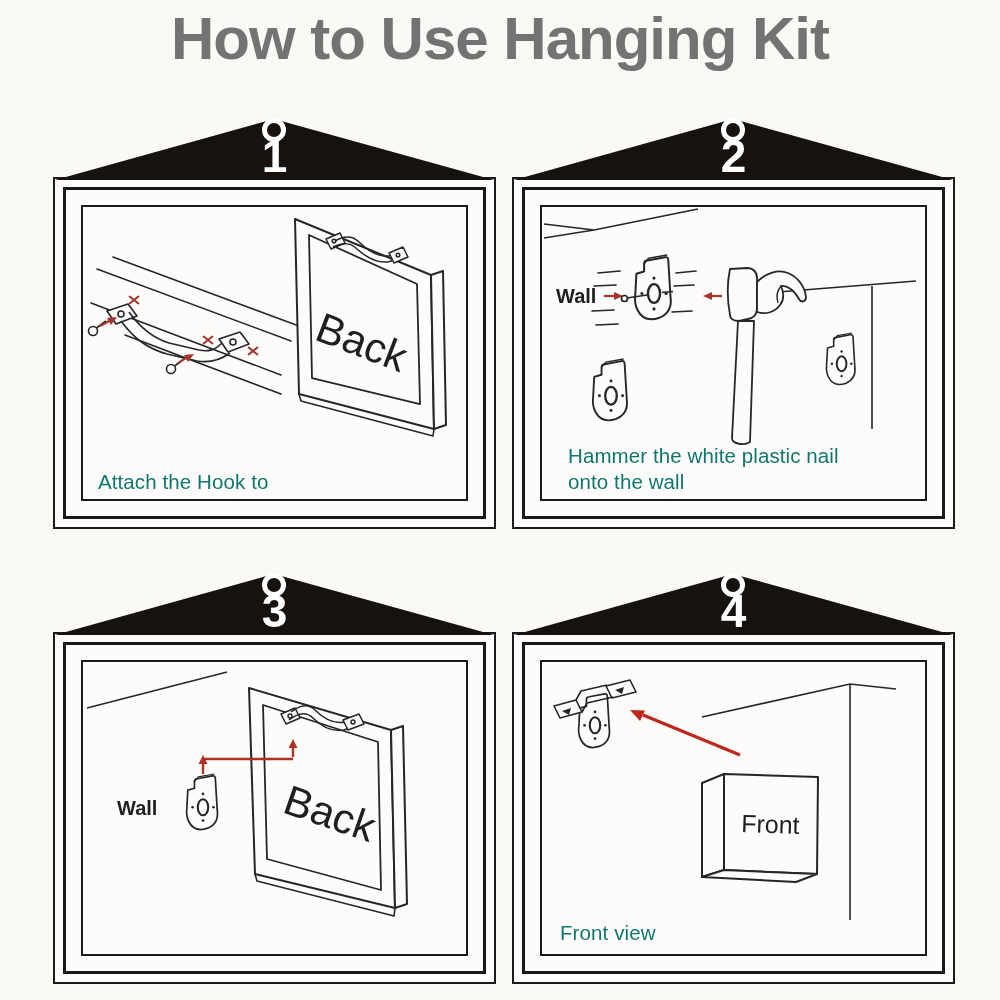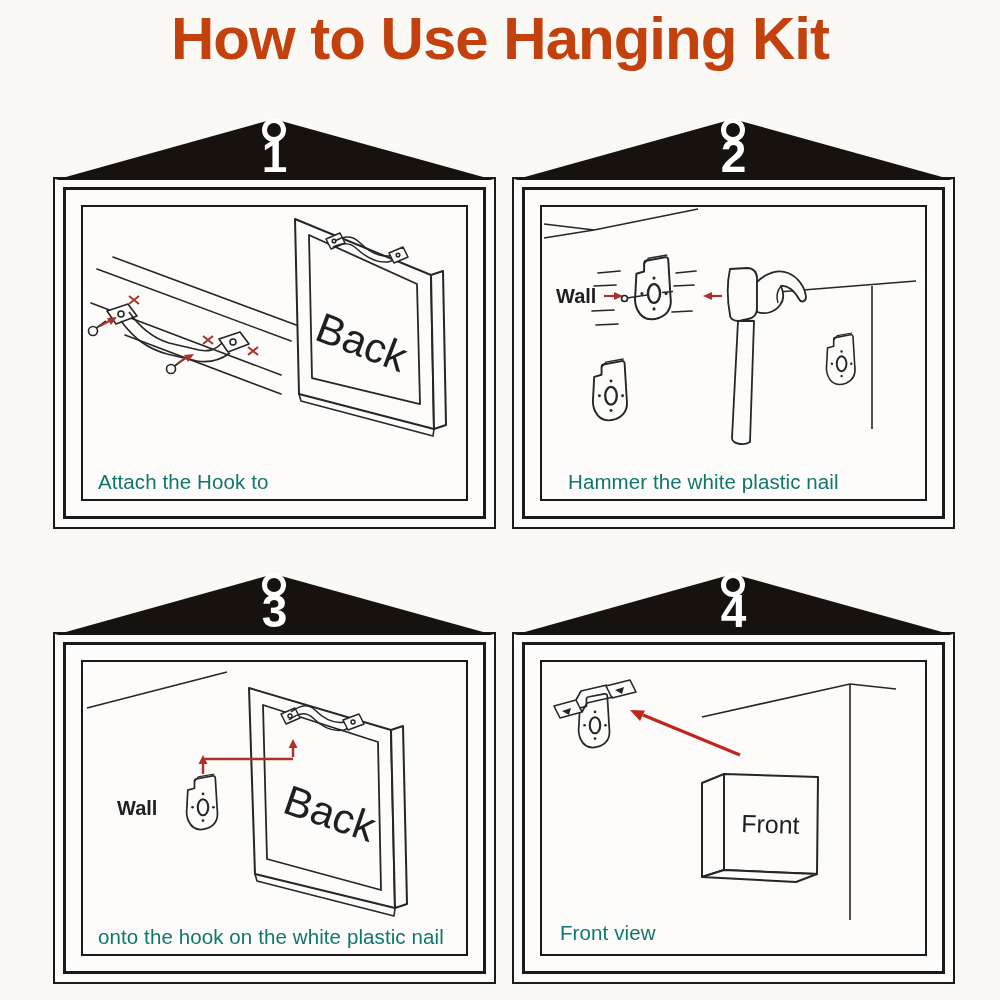--- a/index.html
+++ b/index.html
@@ -9,21 +9,21 @@
     font-family:"Liberation Sans", sans-serif;
     color:#1c1c1c;
     overflow:hidden;
   }
   .page{width:1000px;height:1000px;position:relative;}
   h1.title{
     margin:0;padding-top:8px;
     text-align:center;
     font-size:60px;line-height:62px;
     font-weight:bold;letter-spacing:-1px;
-    color:#c2410c;
+    color:#737373;
   }
   .grid{
     display:grid;
     grid-template-columns:1fr 1fr;
     column-gap:16px;row-gap:40px;
     margin:44px 45px 0 53px;
   }
   .step{position:relative;}
   .roof{position:relative;height:66px;margin-bottom:-3px;}
   .roof svg{display:block;width:100%;height:66px;}
@@ -185,20 +185,21 @@
             <use href="#pnail" transform="translate(282,126) scale(0.88)"></use>
             <g fill="#fdfcfa" stroke="#262626" stroke-width="1.8" stroke-linejoin="round">
               <path d="M188,62 C185,76 185,92 188,108 C188,112 192,114 197,114 L206,112 C212,111 215,107 215,101 L215,71 C215,65 211,61 205,61 Z"></path>
               <path d="M215,75 C224,66 236,62 246,66 C256,70 263,80 264,90 C264,95 259,96 257,92 C252,83 245,78 239,79 C242,86 242,93 238,98 C233,105 224,108 215,105 Z"></path>
               <path d="M239,79 C235,84 234,90 236,96" fill="none" stroke-width="1.4"></path>
               <path d="M196,114 L190,231 C190,237 202,239 208,235 L212,114 Z"></path>
             </g>
           </svg>
           <div class="caption ind2">
             <div>Hammer the white plastic nail</div>
+            <div>onto the wall</div>
           </div>
         </div>
        </div>
       </div>
     </section>
 
     <section class="step">
       <div class="roof">
         <svg viewBox="0 0 443 66" preserveAspectRatio="none">
           <polygon points="221,5 441,66 2,66" fill="#17120e"></polygon>
@@ -242,21 +243,20 @@
             <g stroke="#b03028" stroke-width="2.4" fill="none">
               <line x1="120" y1="97" x2="210" y2="97"></line>
               <line x1="120" y1="112" x2="120" y2="101"></line>
               <polygon points="120,93 115.5,102 124.5,102" fill="#b03028" stroke="none"></polygon>
               <line x1="210" y1="95" x2="210" y2="85"></line>
               <polygon points="210,77 205.5,86 214.5,86" fill="#b03028" stroke="none"></polygon>
             </g>
             <text transform="translate(198,150) rotate(19)" font-size="42">Back</text>
           </svg>
           <div class="caption">
-            <div>onto the hook on the white plastic nail</div>
           </div>
         </div>
        </div>
       </div>
     </section>
 
     <section class="step">
       <div class="roof">
         <svg viewBox="0 0 443 66" preserveAspectRatio="none">
           <polygon points="221,5 441,66 2,66" fill="#17120e"></polygon>

